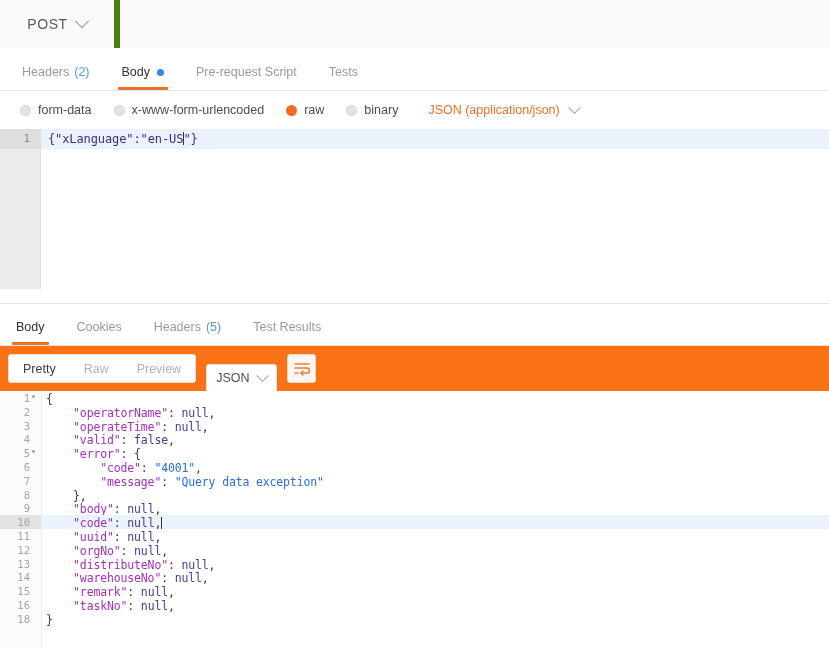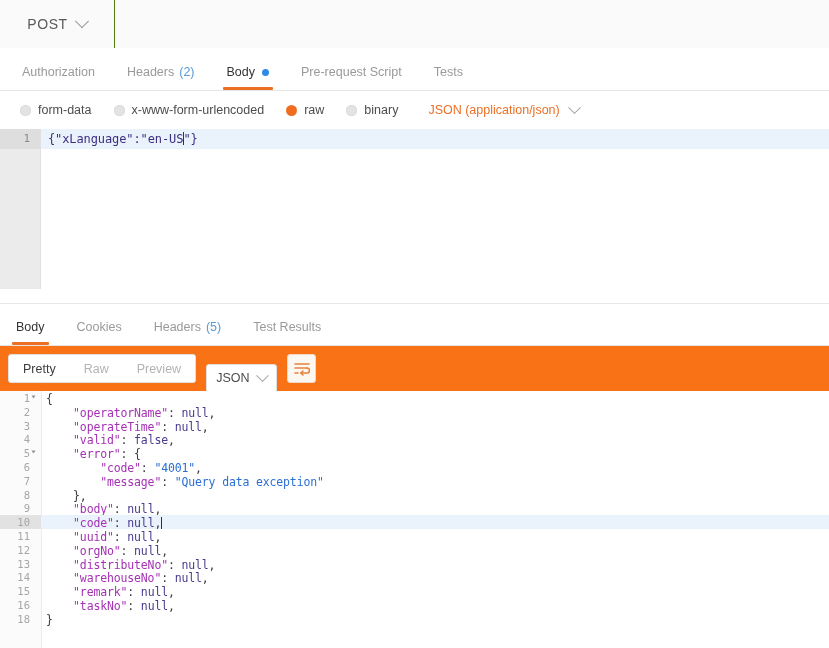--- a/index.html
+++ b/index.html
@@ -30,21 +30,21 @@
     border-bottom: 1px solid #e4e4e4;
     display: flex;
     align-items: stretch;
   }
   .method-box {
     width: 114px;
     display: flex;
     align-items: center;
     justify-content: center;
     gap: 9px;
-    border-right: 1px solid #4d7c0f;
+    border-right: 6px solid #4d7c0f;
     background: #fafafa;
     cursor: pointer;
   }
   .method-label {
     font-size: 14px;
     color: #5a5a5a;
     letter-spacing: .6px;
   }
   .chev {
     display: inline-block;
@@ -356,23 +356,20 @@
 <div class="app">
 
   <div class="url-bar">
     <div class="method-box">
       <span class="method-label">POST</span>
       <span class="chev"></span>
     </div>
   </div>
 
   <div class="req-tabs" id="req-tabs">
-      <div class="tab">
-        <span>Authorization</span>
-      </div>
       <div class="tab">
         <span>Headers</span>
         <span class="count">(2)</span>
       </div>
       <div class="tab active">
         <span>Body</span>
         <span class="dot-blue"></span>
         <span class="tab-underline"></span>
       </div>
       <div class="tab">

